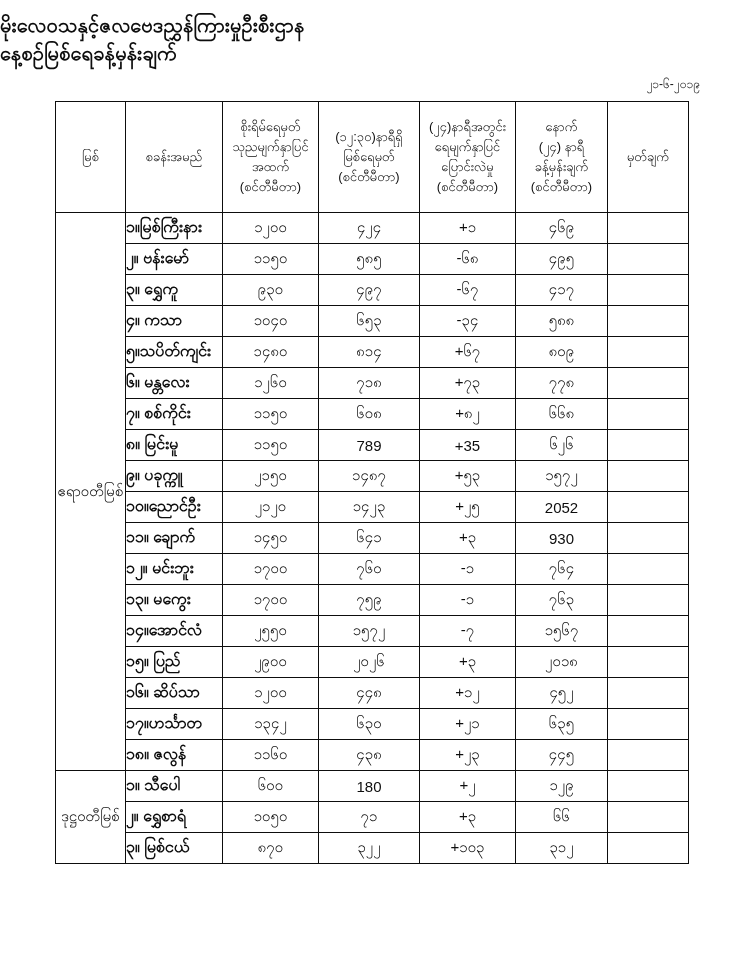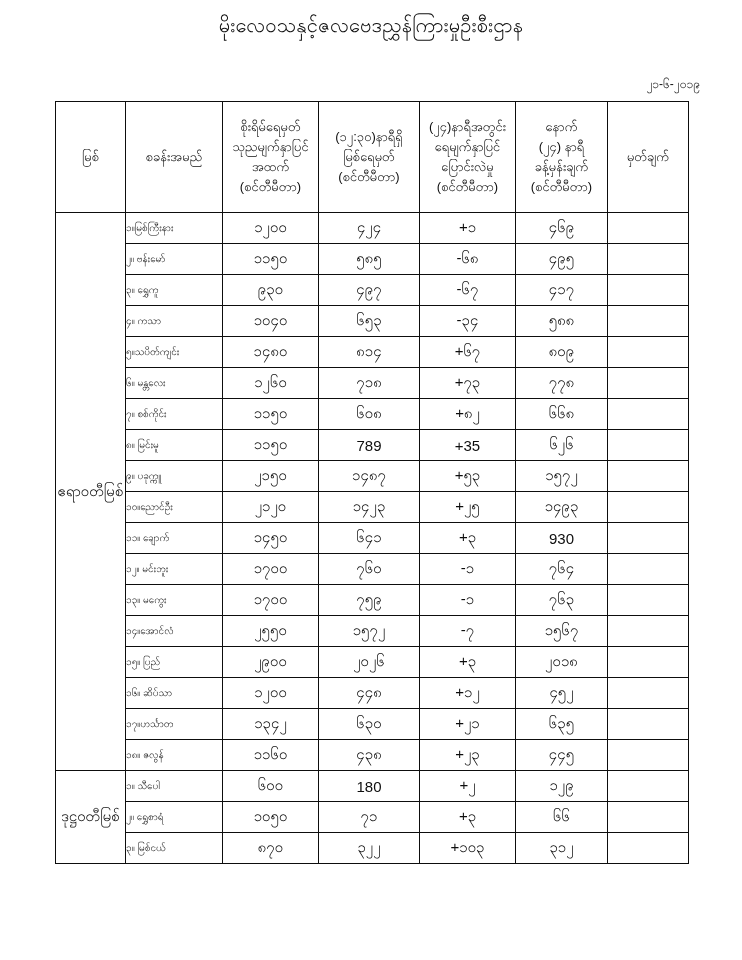--- a/index.html
+++ b/index.html
@@ -9,24 +9,24 @@
   }
   body {
     width: 742px;
     height: 960px;
     font-family: "Liberation Sans", "DejaVu Sans", sans-serif;
     color: #0d0d0d;
     position: relative;
     overflow: hidden;
   }
   .page-title {
-    text-align: center;
+    text-align: left;
     padding-top: 11px;
     font-size: 20px;
-    font-weight: normal;
+    font-weight: bold;
     line-height: 1.4;
     letter-spacing: 0.2px;
   }
   .report-date {
     position: absolute;
     top: 76px;
     right: 42px;
     font-size: 12px;
     font-weight: 500;
   }
@@ -54,35 +54,37 @@
     white-space: pre-line;
   }
   td.river-cell {
     text-align: center;
     font-size: 15px;
     white-space: pre-line;
     margin-left: 20px;
   }
   td.name-cell {
     text-align: left;
-    font-size: 10px;
+    font-size: 16px;
     padding-left: 3px;
     white-space: nowrap;
+    font-weight: bold;
   }
   td.num-cell {
     text-align: center;
     font-size: 15px;
   }
   td.remark-cell { background: #ffffff; }
 </style>
 </head>
 <body>
 
 <div class="page-title">
   <div>မိုးလေဝသနှင့်ဇလဗေဒညွှန်ကြားမှုဦးစီးဌာန</div>
+  <div>နေ့စဉ်မြစ်ရေခန့်မှန်းချက်</div>
 </div>
 
 <div class="report-date">၂၁-၆-၂၀၁၉</div>
 
 <table class="forecast">
   <colgroup>
     <col style="width:70px">
     <col style="width:97px">
     <col style="width:96px">
     <col style="width:101px">
@@ -184,21 +186,21 @@
         <td class="num-cell">၁၄၈၇</td>
         <td class="num-cell">+၅၃</td>
         <td class="num-cell">၁၅၇၂</td>
         <td class="remark-cell"></td>
       </tr>
       <tr>
         <td class="name-cell">၁၀။ညောင်ဦး</td>
         <td class="num-cell">၂၁၂၀</td>
         <td class="num-cell">၁၄၂၃</td>
         <td class="num-cell">+၂၅</td>
-        <td class="num-cell">၁၄၉၃</td>
+        <td class="num-cell">2052</td>
         <td class="remark-cell"></td>
       </tr>
       <tr>
         <td class="name-cell">၁၁။ ချောက်</td>
         <td class="num-cell">၁၄၅၀</td>
         <td class="num-cell">၆၄၁</td>
         <td class="num-cell">+၃</td>
         <td class="num-cell">930</td>
         <td class="remark-cell"></td>
       </tr>

